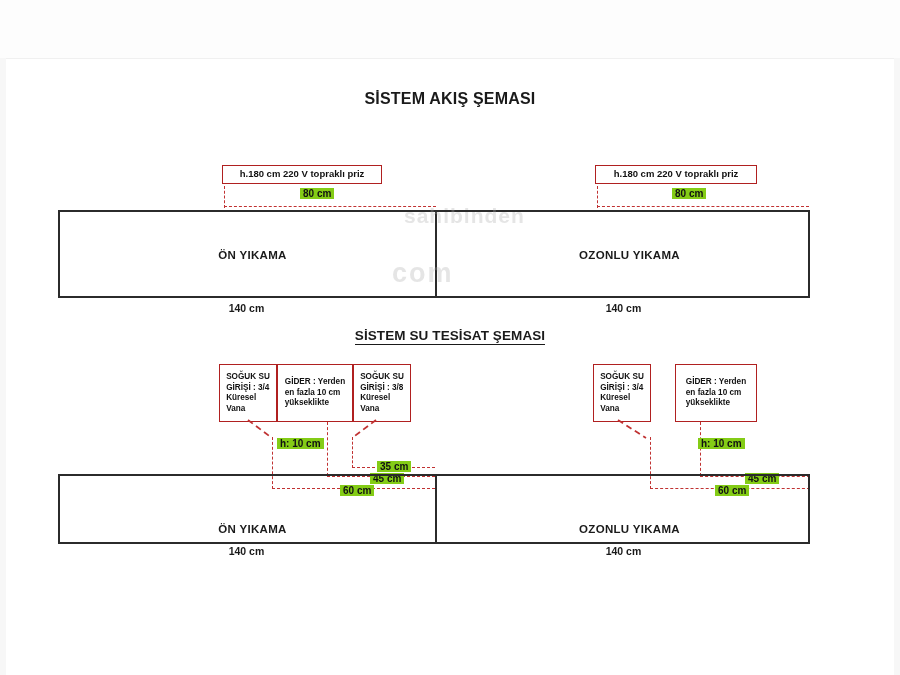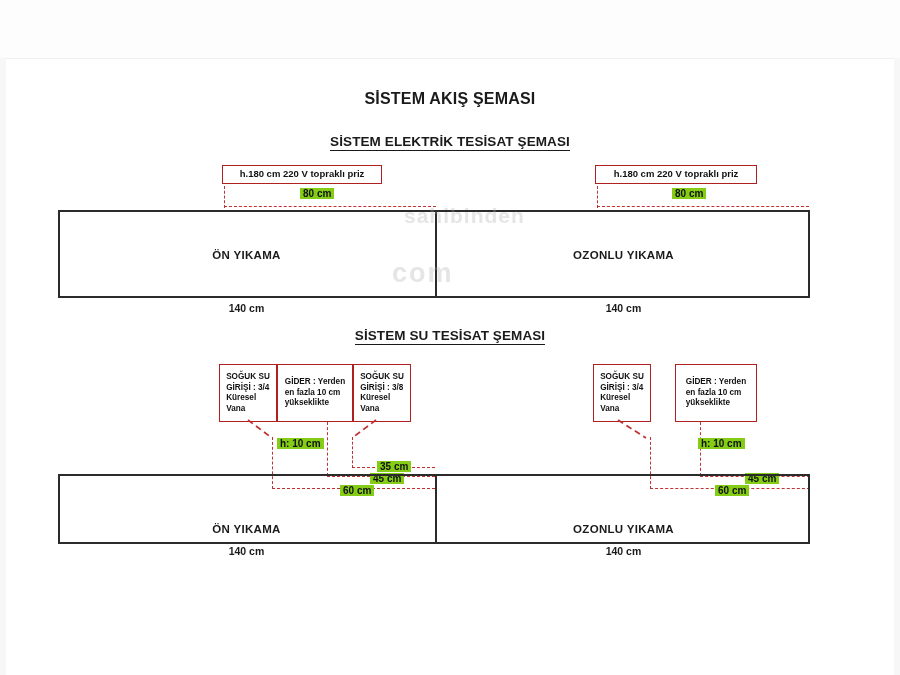--- a/index.html
+++ b/index.html
@@ -66,20 +66,21 @@
     width: 2px;
     background: #2b2b2b;
   }
   .machine-label {
     position: absolute;
     font-size: 11.5px;
     font-weight: bold;
     text-align: center;
     letter-spacing: 0.3px;
     white-space: nowrap;
+    margin-left: 6px;
   }
   .dim-label {
     position: absolute;
     font-size: 10.5px;
     font-weight: bold;
     text-align: center;
     white-space: nowrap;
   }
 
   
@@ -138,23 +139,20 @@
 <body>
 
 <div id="page">
 
   <div class="page-edge-top"></div>
   <div class="page-edge-left"></div>
   <div class="page-edge-right"></div>
 
   <div class="title-main">SİSTEM AKIŞ ŞEMASI</div>
 
-  <div class="title-section" id="t-elec">
-    <span>SİSTEM ELEKTRİK TESİSAT ŞEMASI</span>
-  </div>
 
   <div class="red-box wide" style="left:222px; top:165px; width:160px; height:19px;">h.180 cm  220 V topraklı priz</div>
 
   <div class="rv" style="left:224px; top:186px; height:22px;"></div>
   <div class="rh" style="left:224px; top:206px; width:212px;"></div>
   <div class="red-dim" style="left:300px; top:188px;">80 cm</div>
 
   <div class="red-box wide" style="left:595px; top:165px; width:162px; height:19px;">h.180 cm  220 V topraklı priz</div>
   <div class="rv" style="left:597px; top:186px; height:22px;"></div>
   <div class="rh" style="left:597px; top:206px; width:212px;"></div>

